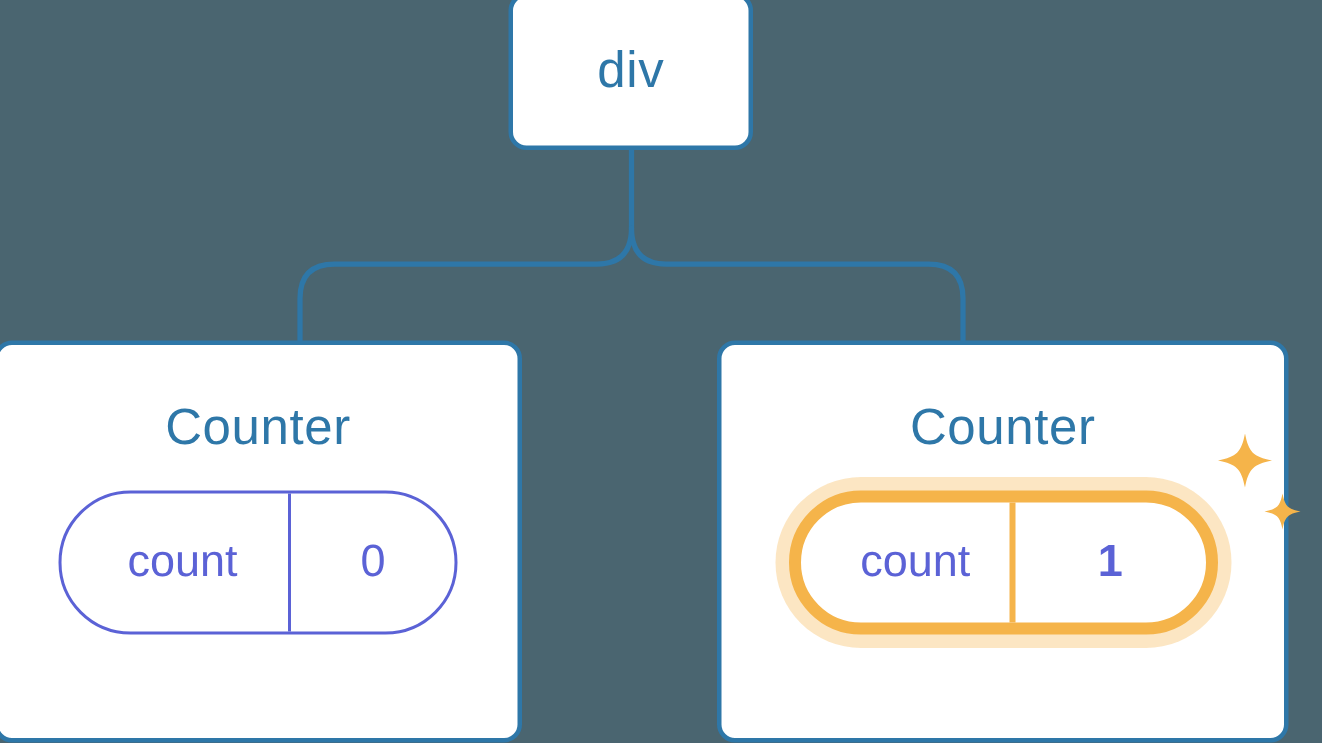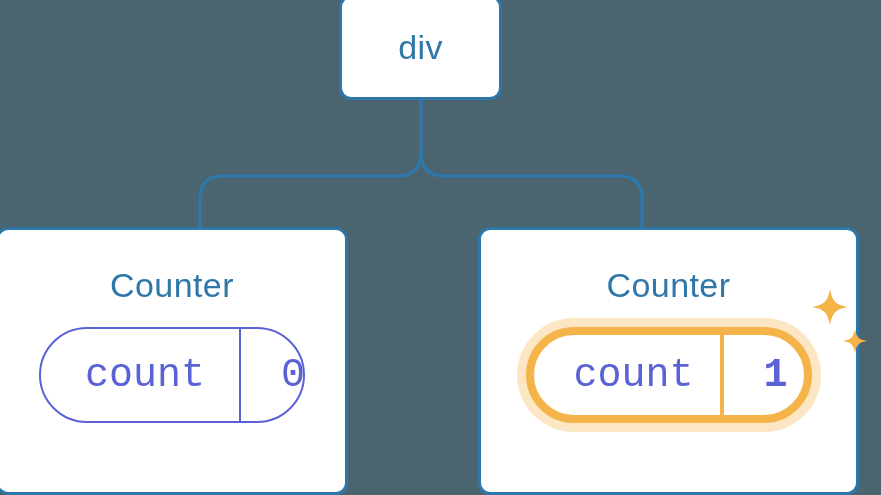--- a/index.html
+++ b/index.html
@@ -90,22 +90,21 @@
     border-radius: 999px;
     box-sizing: border-box;
     background: #ffffff;
   }
 
   .pill .pill-key,
   .pill .pill-val {
     display: flex;
     align-items: center;
     justify-content: center;
-    font-size: 40px;
-    font-family: Liberation Mono, monospace;
+    font-size: 30px;
   }
   .pill .pill-key { padding: 0 34px 0 44px; }
   .pill .pill-val { padding: 0 40px; }
 
   
   .pill.normal {
     border: 2px solid #5b62d6;
     width: 266px;
   }
   .pill.normal .pill-key,

